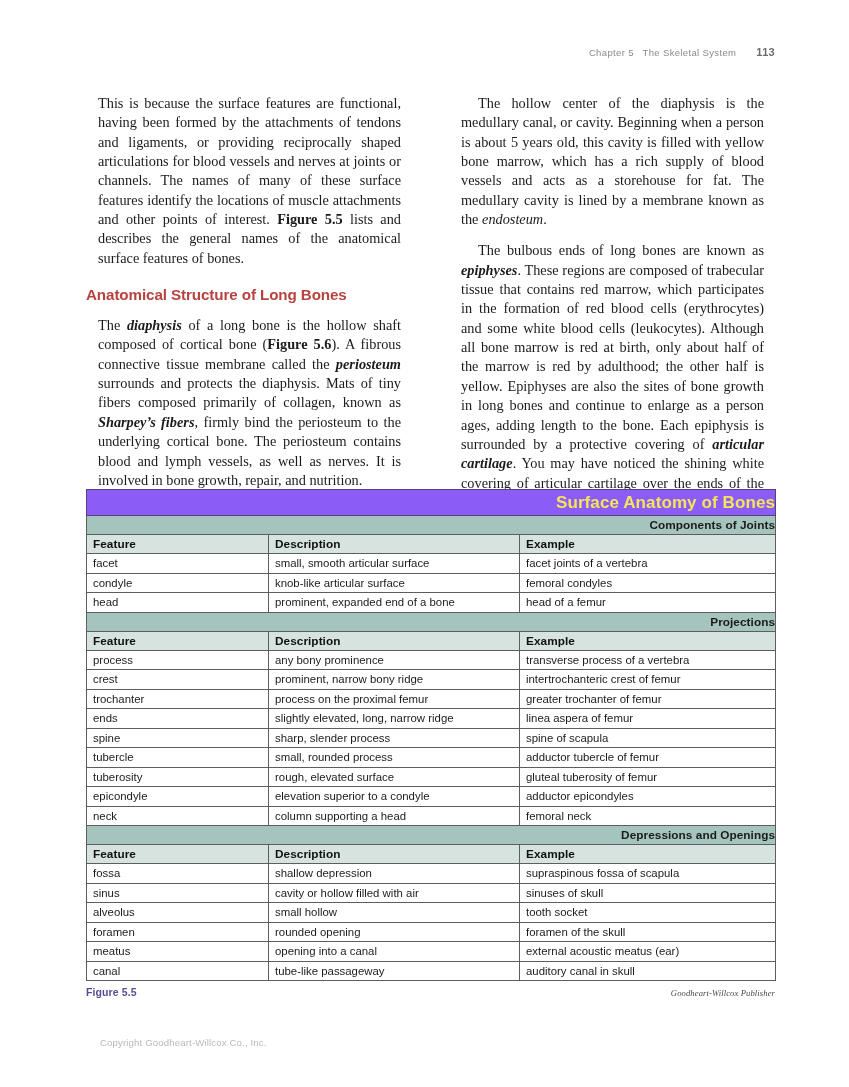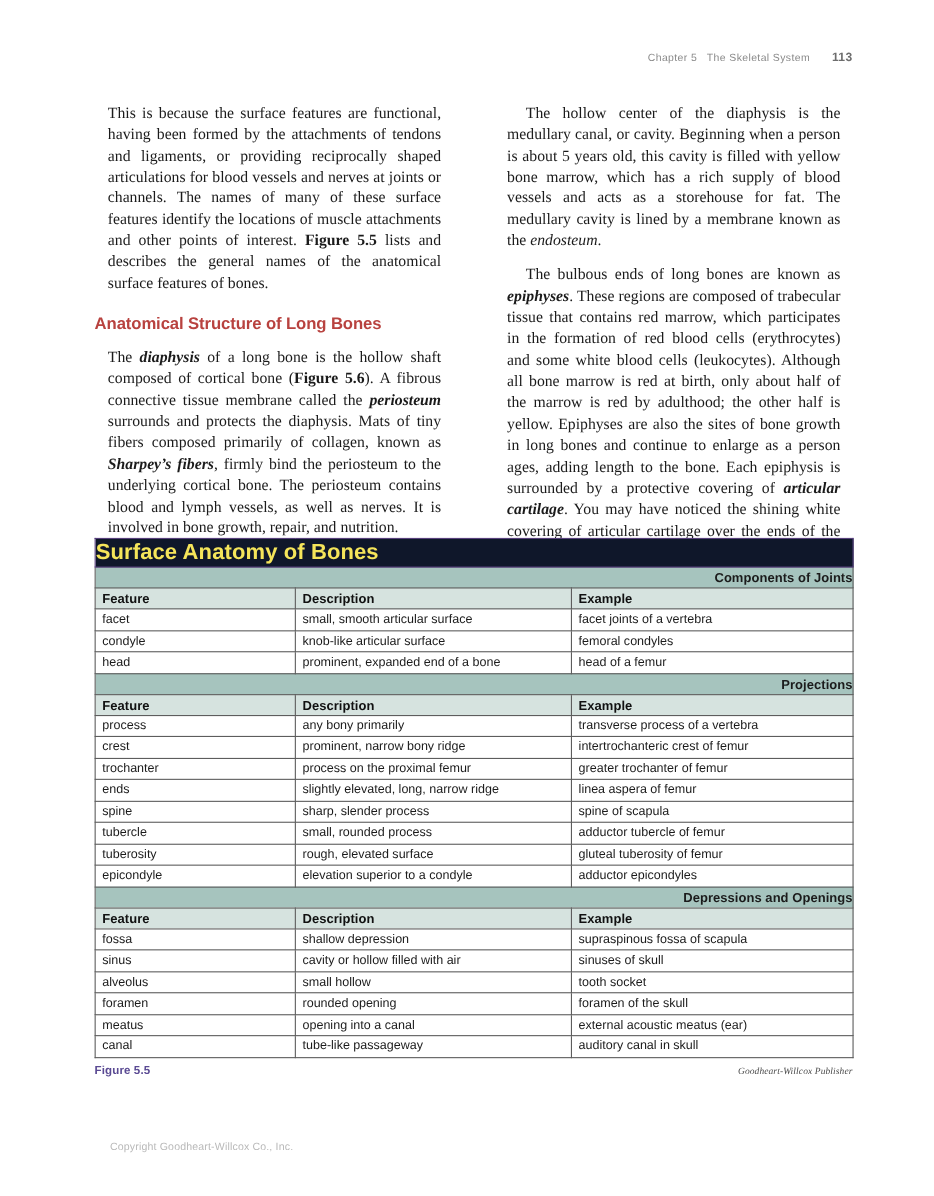--- a/index.html
+++ b/index.html
@@ -90,25 +90,25 @@
     border-collapse: collapse;
     font-family: "Liberation Sans", sans-serif;
     table-layout: fixed;
   }
   table.surface td {
     border: 1px solid #5d5d5d;
     padding: 0;
     vertical-align: middle;
   }
   .tbl-title {
-    background: #0f172a;
+    background: #8b5cf6;
     color: #f5e55a;
-    font-size: 20px;
-    font-weight: bold;
-    text-align: left;
+    font-size: 17px;
+    font-weight: bold;
+    text-align: right;
     height: 25px;
     border-color: #57407c !important;
     letter-spacing: 0.1px;
   }
   .tbl-section {
     background: #a6c4be;
     color: #1b1b1b;
     font-size: 11.8px;
     font-weight: bold;
     text-align: right;
@@ -230,21 +230,21 @@
         <tr>
           <td class="tbl-section" colspan="3">Projections</td>
         </tr>
         <tr>
           <td class="tbl-colhead">Feature</td>
           <td class="tbl-colhead">Description</td>
           <td class="tbl-colhead">Example</td>
         </tr>
         <tr>
           <td class="tbl-cell">process</td>
-          <td class="tbl-cell">any bony primarily</td>
+          <td class="tbl-cell">any bony prominence</td>
           <td class="tbl-cell">transverse process of a vertebra</td>
         </tr>
         <tr>
           <td class="tbl-cell">crest</td>
           <td class="tbl-cell">prominent, narrow bony ridge</td>
           <td class="tbl-cell">intertrochanteric crest of femur</td>
         </tr>
         <tr>
           <td class="tbl-cell">trochanter</td>
           <td class="tbl-cell">process on the proximal femur</td>
@@ -267,20 +267,25 @@
         </tr>
         <tr>
           <td class="tbl-cell">tuberosity</td>
           <td class="tbl-cell">rough, elevated surface</td>
           <td class="tbl-cell">gluteal tuberosity of femur</td>
         </tr>
         <tr>
           <td class="tbl-cell">epicondyle</td>
           <td class="tbl-cell">elevation superior to a condyle</td>
           <td class="tbl-cell">adductor epicondyles</td>
+        </tr>
+        <tr>
+          <td class="tbl-cell">neck</td>
+          <td class="tbl-cell">column supporting a head</td>
+          <td class="tbl-cell">femoral neck</td>
         </tr>
         <tr>
           <td class="tbl-section" colspan="3">Depressions and Openings</td>
         </tr>
         <tr>
           <td class="tbl-colhead">Feature</td>
           <td class="tbl-colhead">Description</td>
           <td class="tbl-colhead">Example</td>
         </tr>
         <tr>

